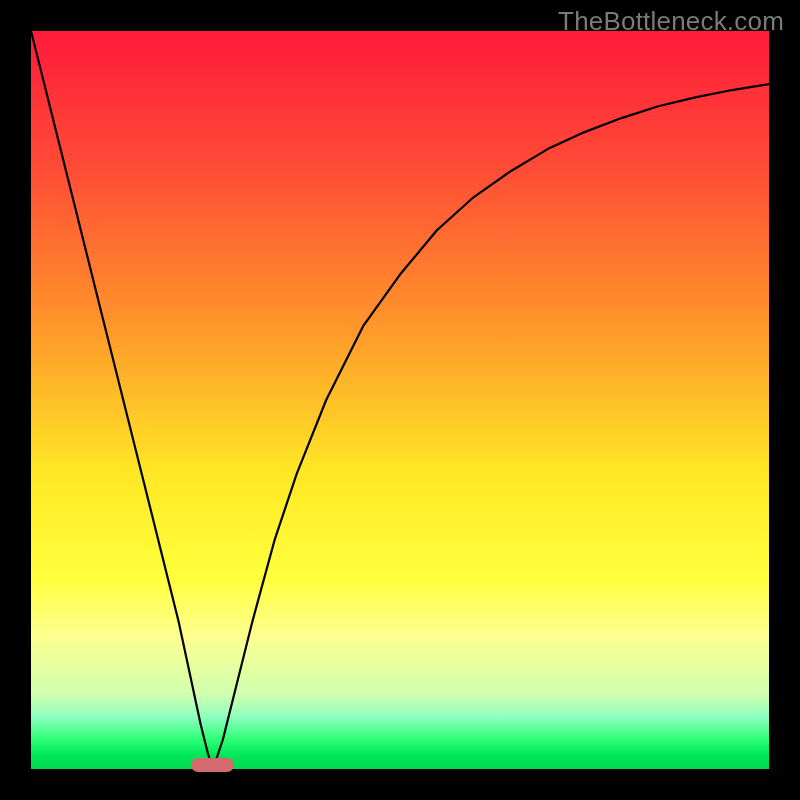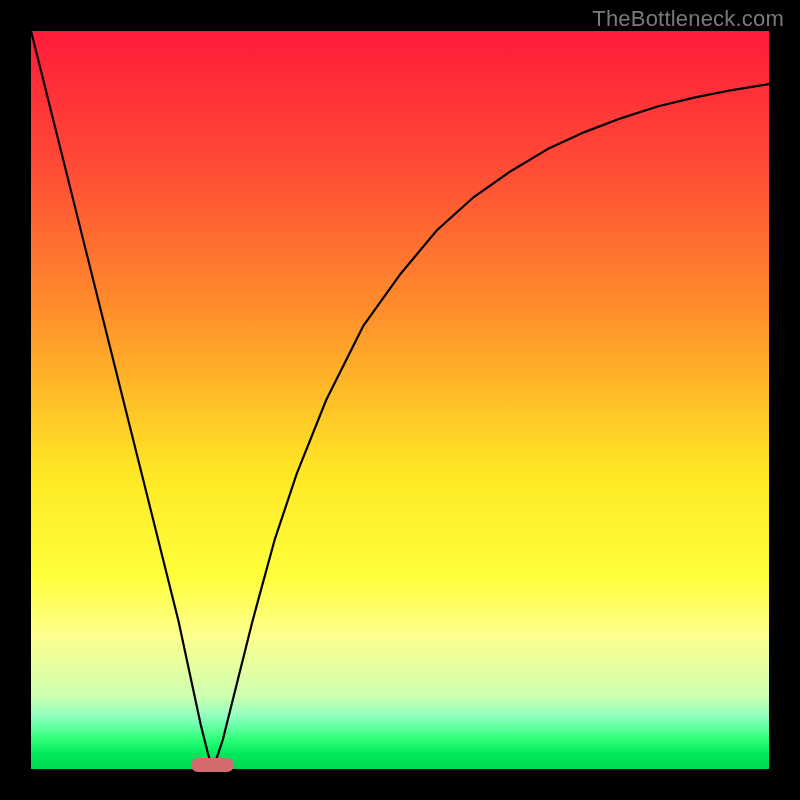--- a/index.html
+++ b/index.html
@@ -29,21 +29,21 @@
       #2dff77 96%,
       #00e85b 98%,
       #00d94f 100%
     );
   }
   .watermark {
     position: absolute;
     top: 6px;
     right: 16px;
     color: #7a7a7a;
-    font-size: 22px;
+    font-size: 26px;
     letter-spacing: 0.2px;
     font-weight: 500;
     user-select: none;
   }
   svg.curve {
     position: absolute;
     left: 0;
     top: 0;
     width: 738px;
     height: 738px;

